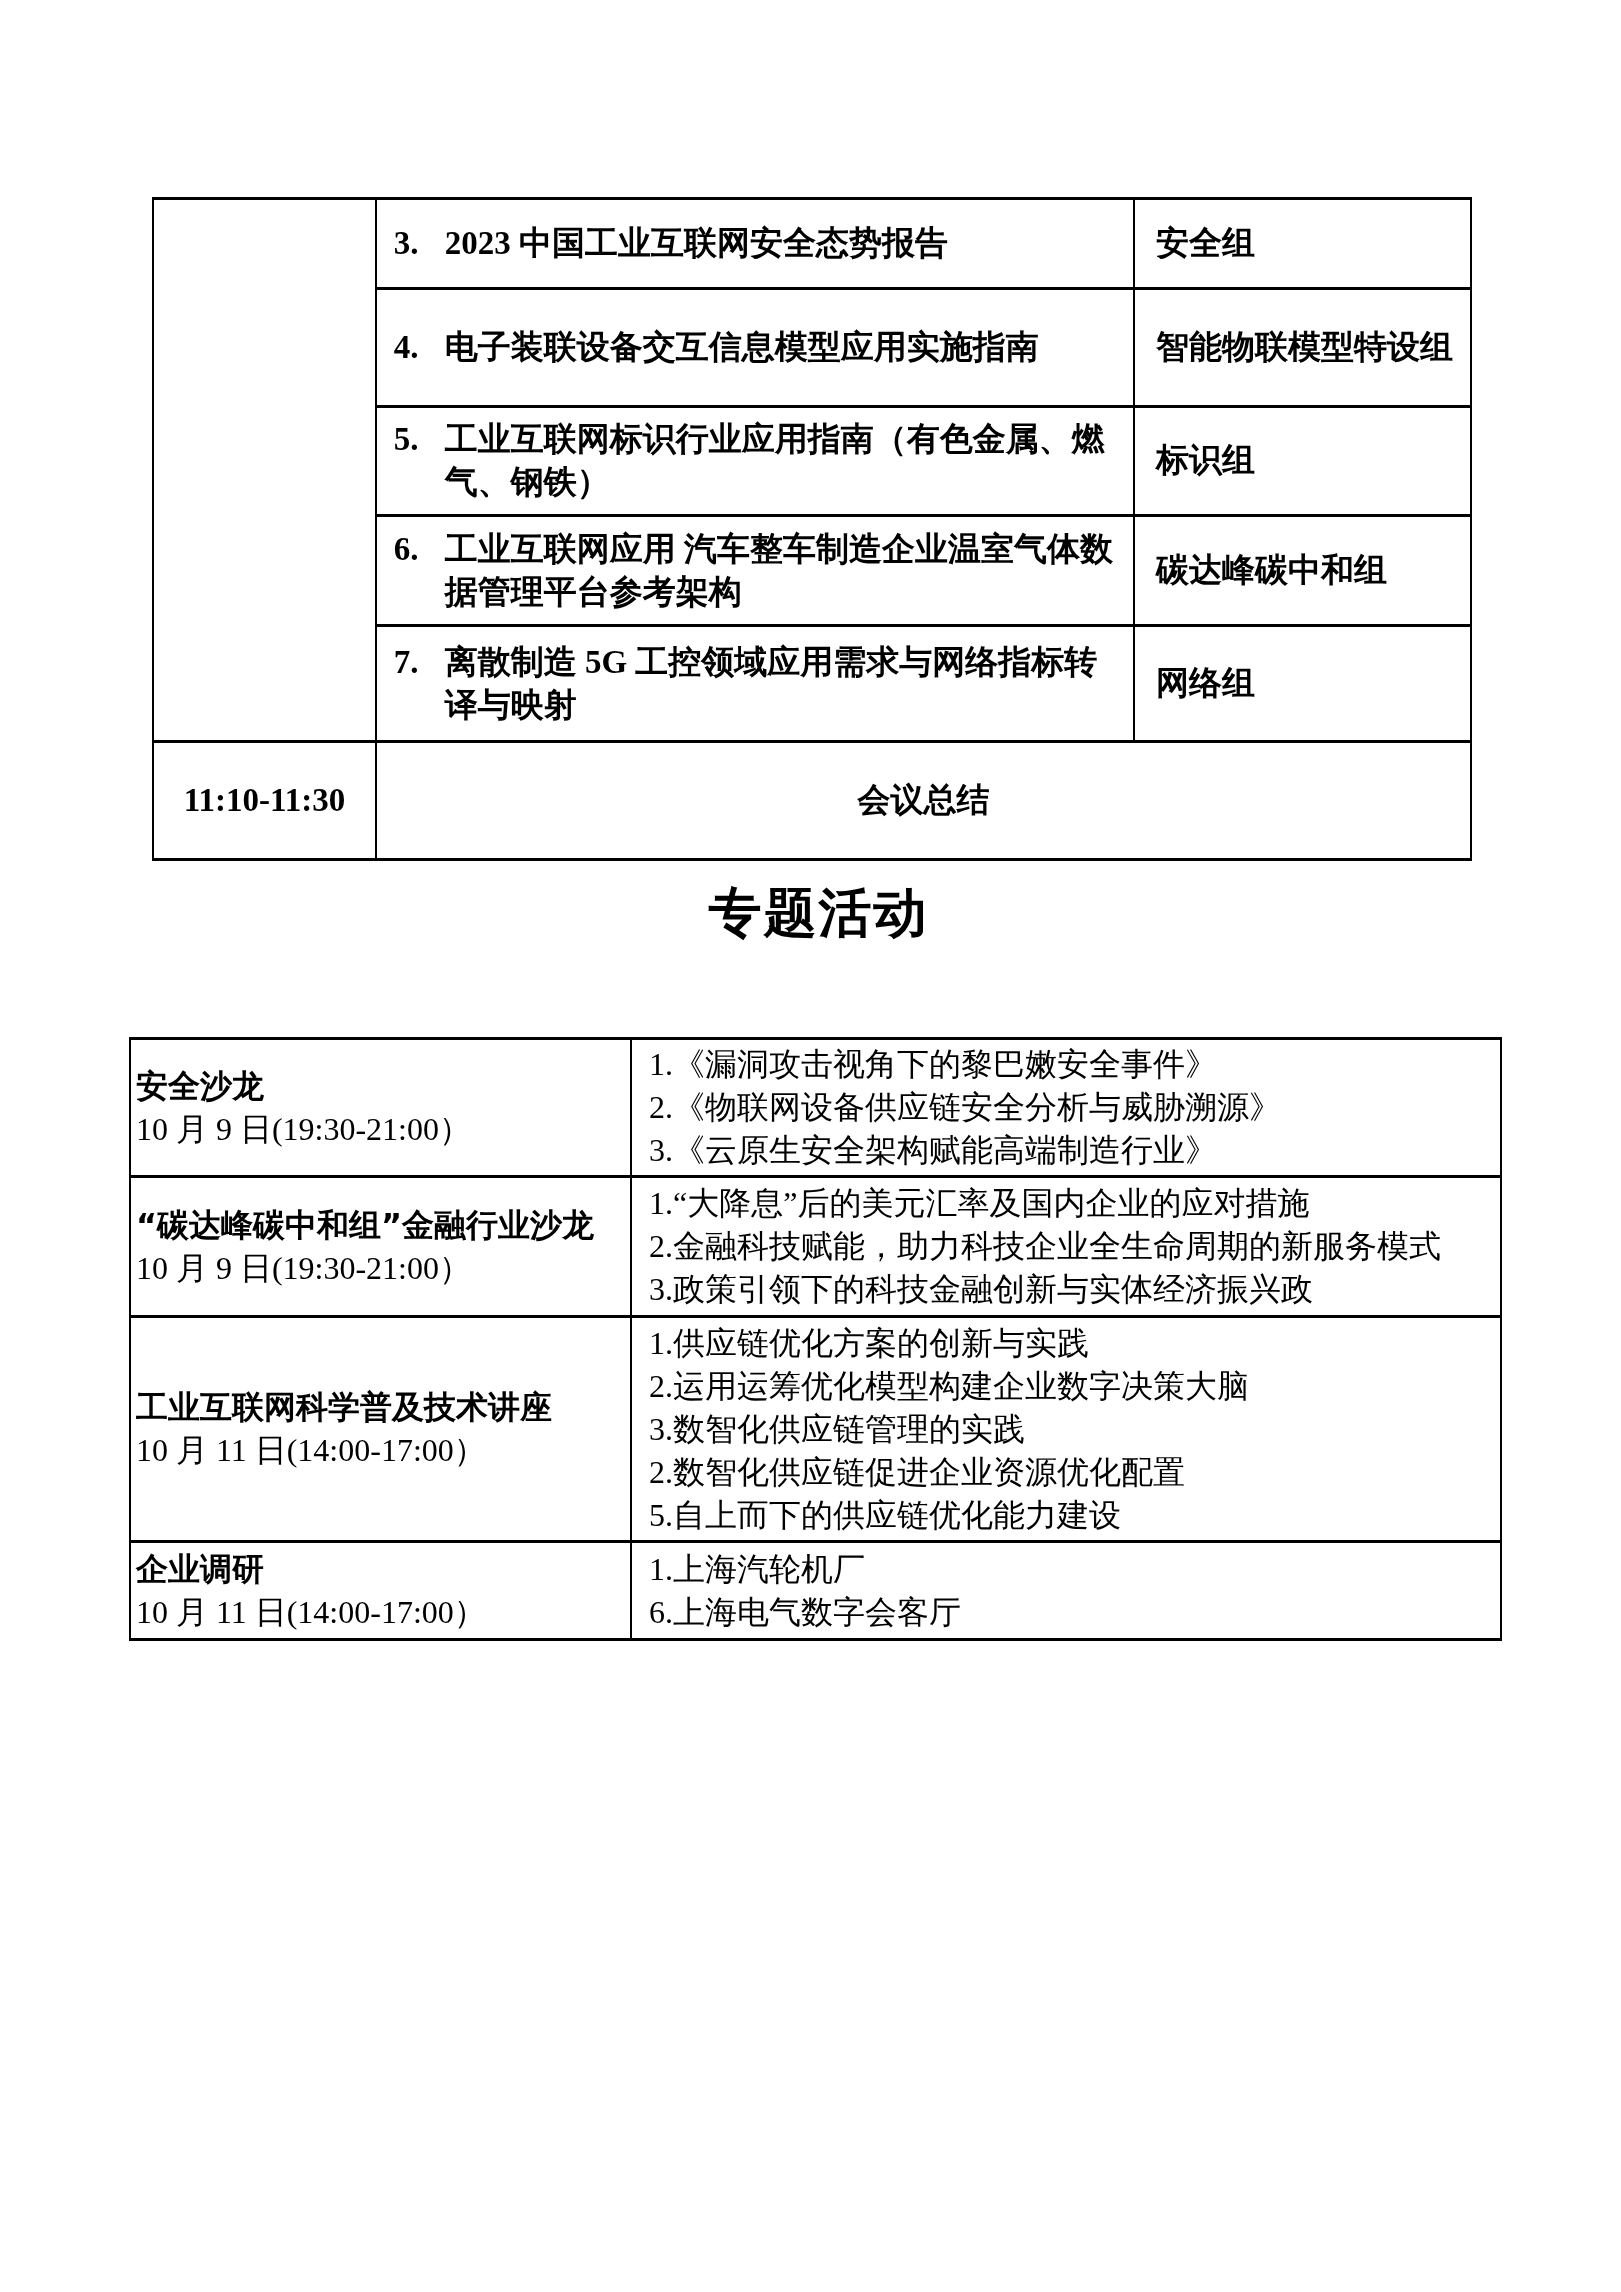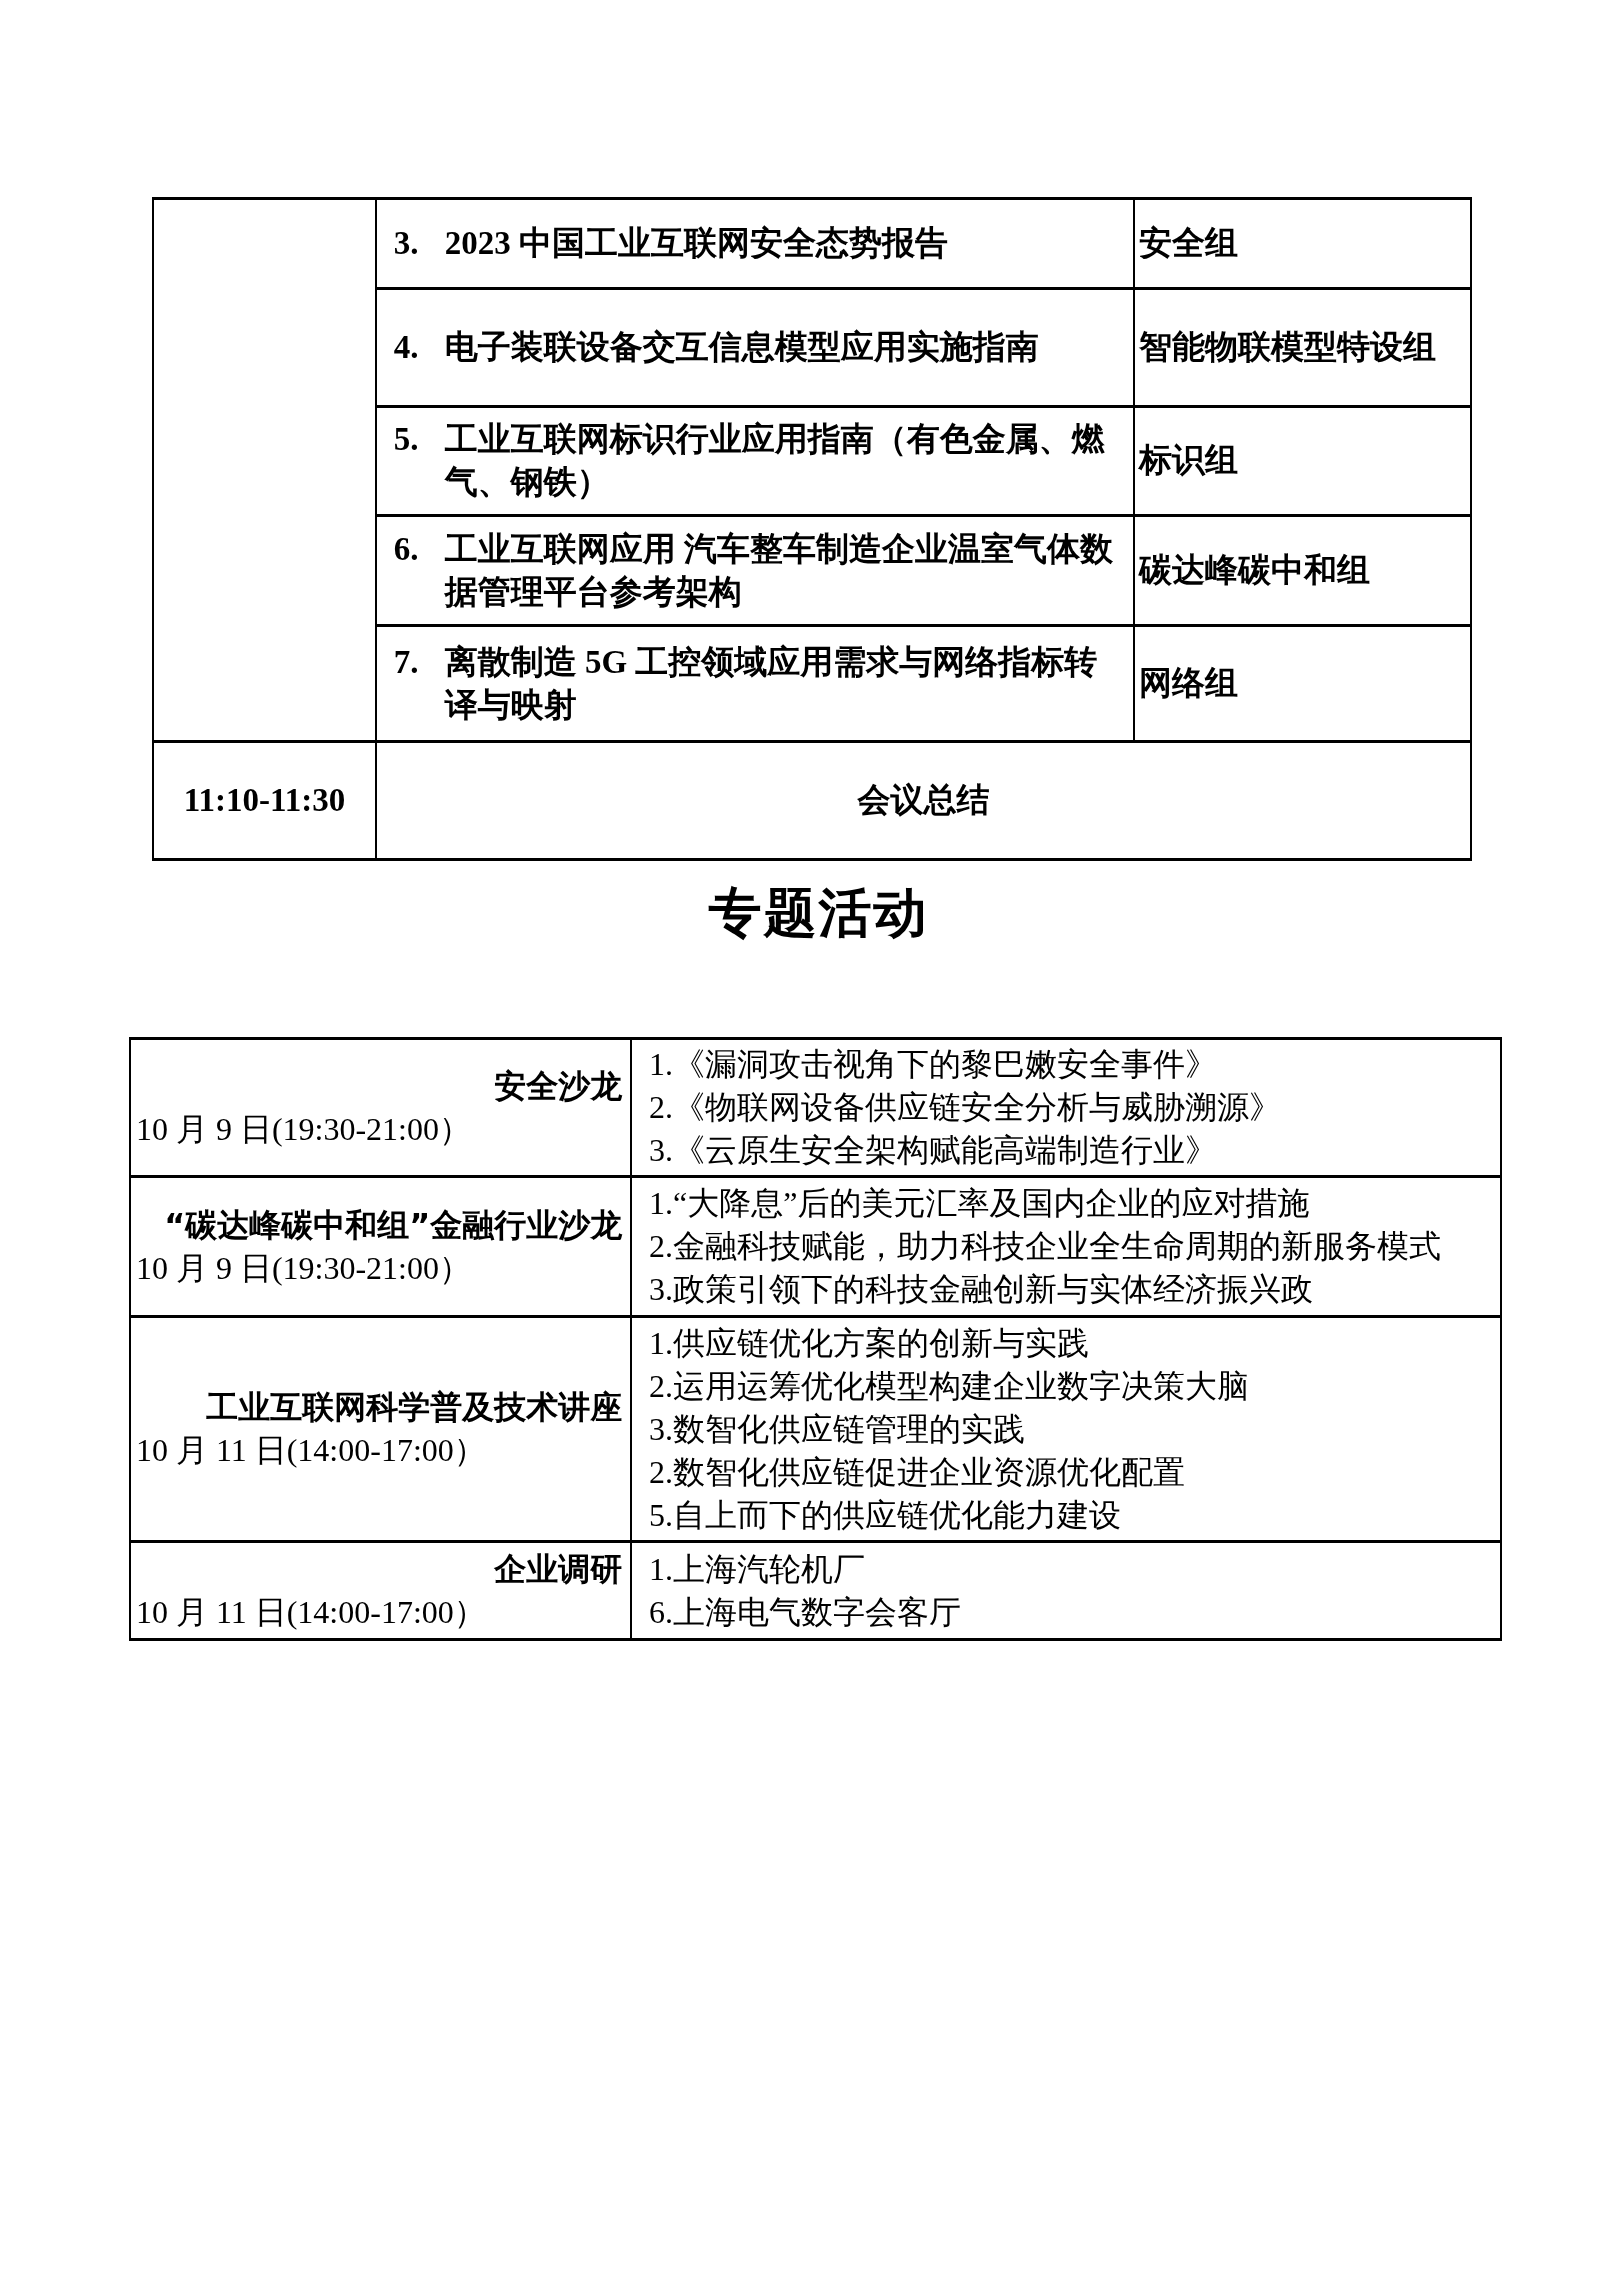--- a/index.html
+++ b/index.html
@@ -31,21 +31,21 @@
   .agenda col.c-group{width:337px}
   .agenda tr.ar0 td{height:75px}
   .agenda tr.ar1 td{height:103px}
   .agenda tr.ar2 td{height:95px}
   .agenda tr.ar3 td{height:95px}
   .agenda tr.ar4 td{height:101px}
   .agenda tr.ar5 td{height:115px}
   .agenda td.item{padding:5.9px 11.8px 5.9px 16.7px}
   .agenda .hang{margin-left:51px;text-indent:-51px}
   .agenda .num{display:inline-block;width:51px;text-indent:0}
-  .agenda td.group{padding-left:4px}
+  .agenda td.group{padding-left:21px}
   .agenda td.time{text-align:center}
   .agenda td.sum{text-align:center}
 
   
   .section-title{
     position:absolute;left:0;top:875px;width:100%;
     margin:8px;text-align:center;
     font-family:"DejaVu Sans","Liberation Sans",sans-serif;
     font-weight:bold;font-size:53px;line-height:59px;letter-spacing:2px;
   }
@@ -67,21 +67,20 @@
   .acts col.c-list{width:870px}
   .acts tr.br0 td{height:131px}
   .acts tr.br1 td{height:133px}
   .acts tr.br2 td{height:91px}
   .acts tr.br3 td{height:218px}
   .acts tr.br4 td{height:91px}
   .acts td.head{padding-left:4.9px}
   .acts .name{
     font-family:"DejaVu Sans","Liberation Sans",sans-serif;
     font-weight:bold;
-    text-align:right;
   }
   .acts td.list{padding-left:17px}
 </style>
 </head>
 <body>
 
 <div class="page">
 
   <table class="agenda">
     <colgroup>

